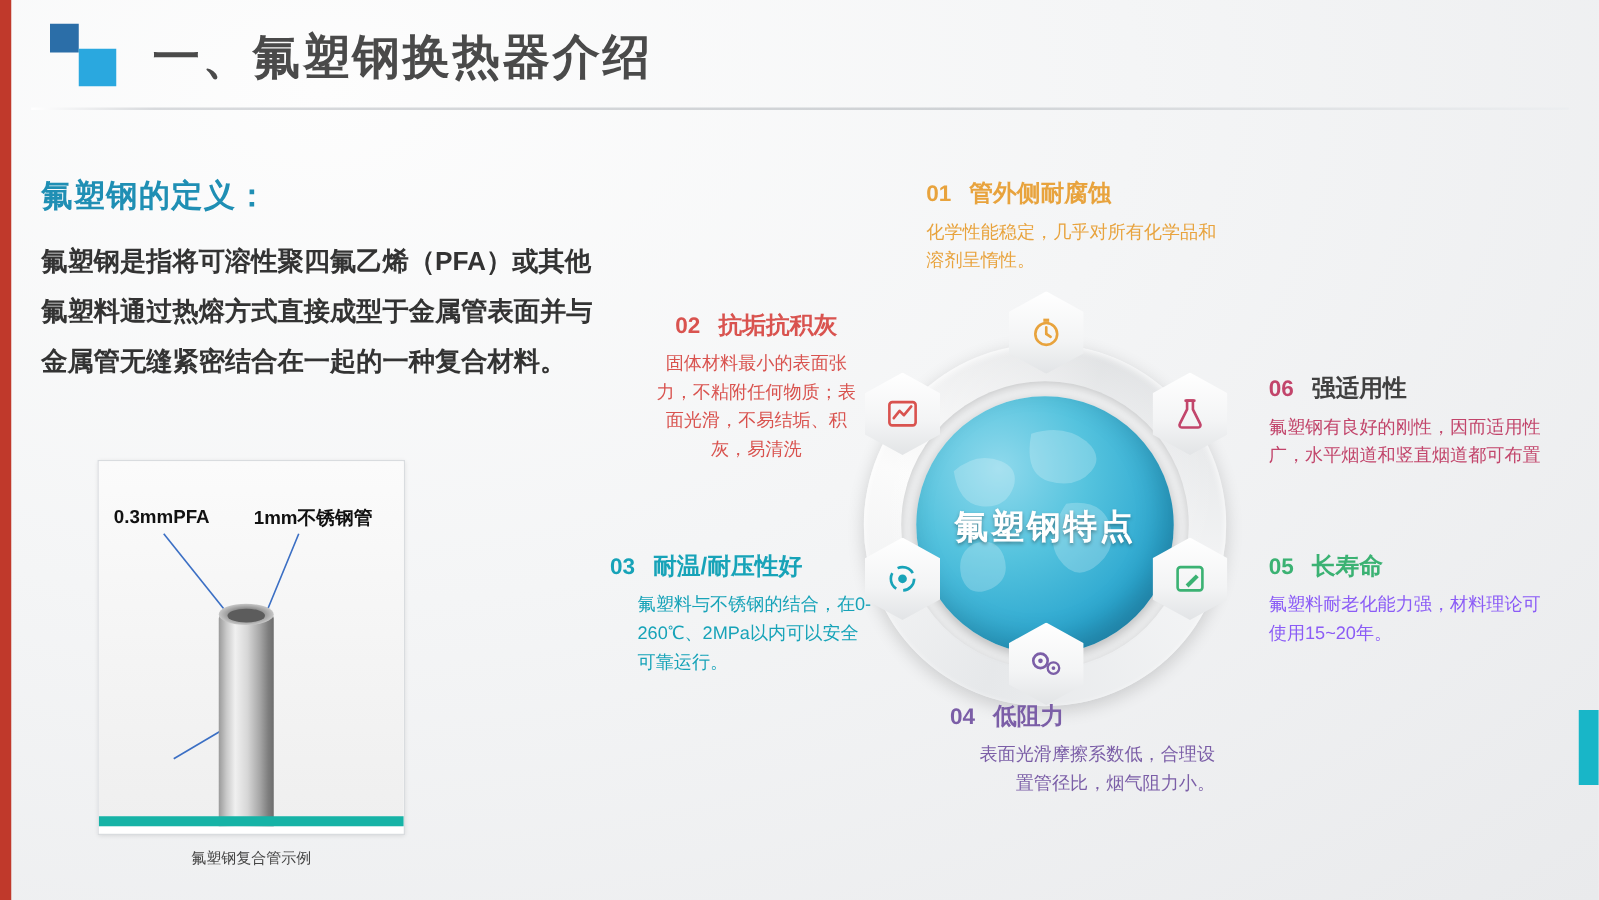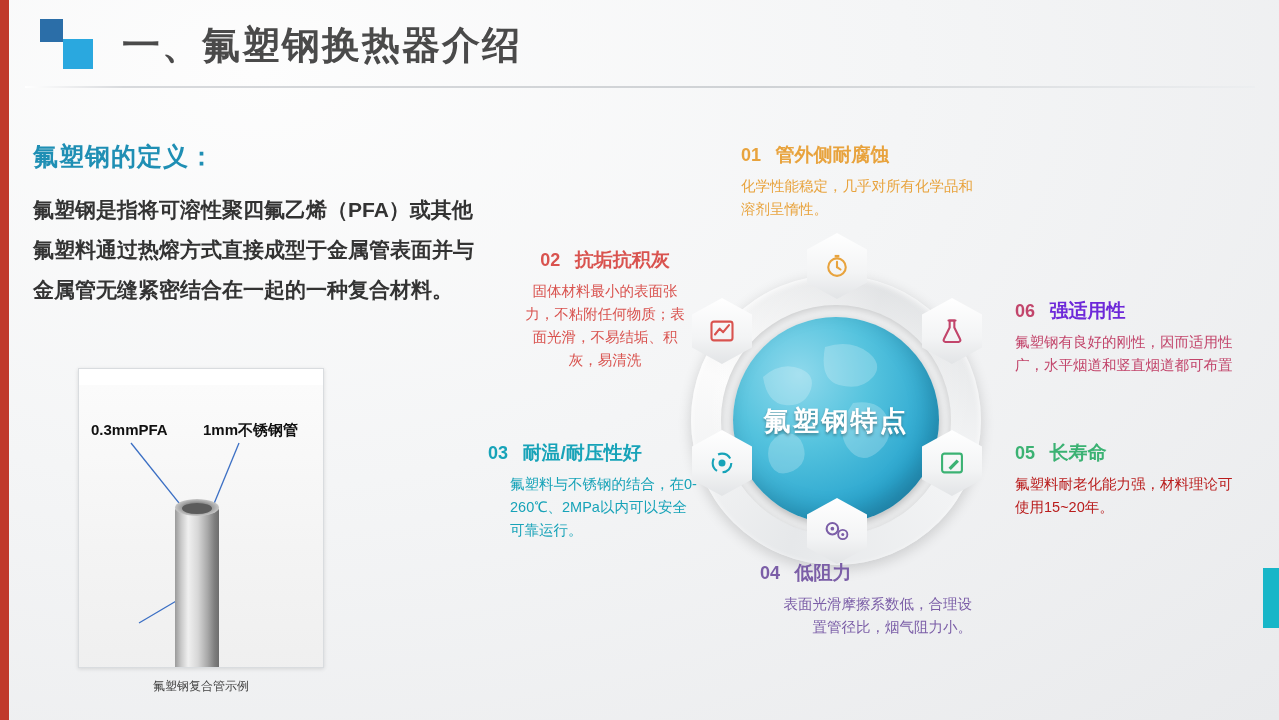--- a/index.html
+++ b/index.html
@@ -66,21 +66,21 @@
   
   .photo-frame {
     position: absolute; left: 78px; top: 368px;
     width: 246px; height: 300px;
     background: #ffffff;
     border: 1px solid #d9dcdf;
     box-shadow: 0 1px 4px rgba(0,0,0,.12);
     overflow: hidden;
   }
   .photo-inner {
-    position: absolute; left: 0; top: 16px; width: 244px; height: 292px;
+    position: absolute; left: 0; top: 0; width: 244px; height: 292px;
     background: linear-gradient(to bottom, #fbfbfb 0%, #f4f4f4 55%, #efefef 100%);
   }
   .photo-bottom-bar {
     position: absolute; left: 0; bottom: 0; width: 244px; height: 8px;
     background: #16b3a6;
   }
   .lbl-pfa {
     position: absolute; left: 12px; top: 36px;
     font-size: 15px; font-weight: bold; color: #111;
     white-space: nowrap;
@@ -305,22 +305,22 @@
 
   <div class="blk b4">
     <span class="num" style="color:#7b5ea7">04</span>
     <span class="ttl" style="color:#7b5ea7">低阻力</span>
     <div class="desc" style="color:#7b5ea7; margin-left:22px; width:190px;text-align:right;">表面光滑摩擦系数低，合理设置管径比，烟气阻力小。</div>
   </div>
 
   <div class="blk b5">
     <span class="num" style="color:#3bb273">05</span>
     <span class="ttl" style="color:#3bb273">长寿命</span>
-    <div class="desc" style="color:#b91c1c">氟塑料耐老化能力强，材料理论可使用15~20年。</div>
+    <div class="desc" style="color:#8b5cf6">氟塑料耐老化能力强，材料理论可使用15~20年。</div>
   </div>
 
   <div class="blk b6">
     <span class="num" style="color:#c2456b">06</span>
-    <span class="ttl" style="color:#6d28d9">强适用性</span>
+    <span class="ttl" style="color:#404040">强适用性</span>
     <div class="desc" style="color:#c2456b">氟塑钢有良好的刚性，因而适用性广，水平烟道和竖直烟道都可布置</div>
   </div>
 
 </div>
 
 </body></html>

